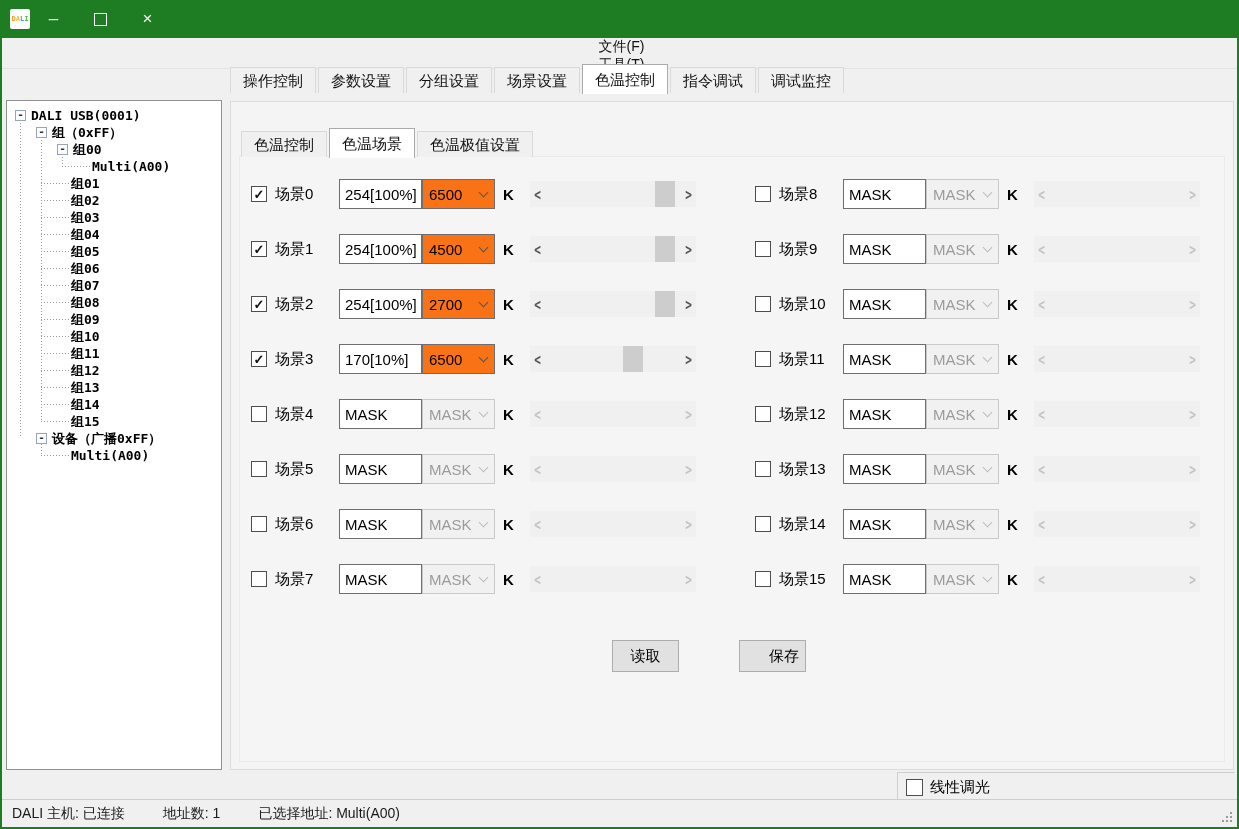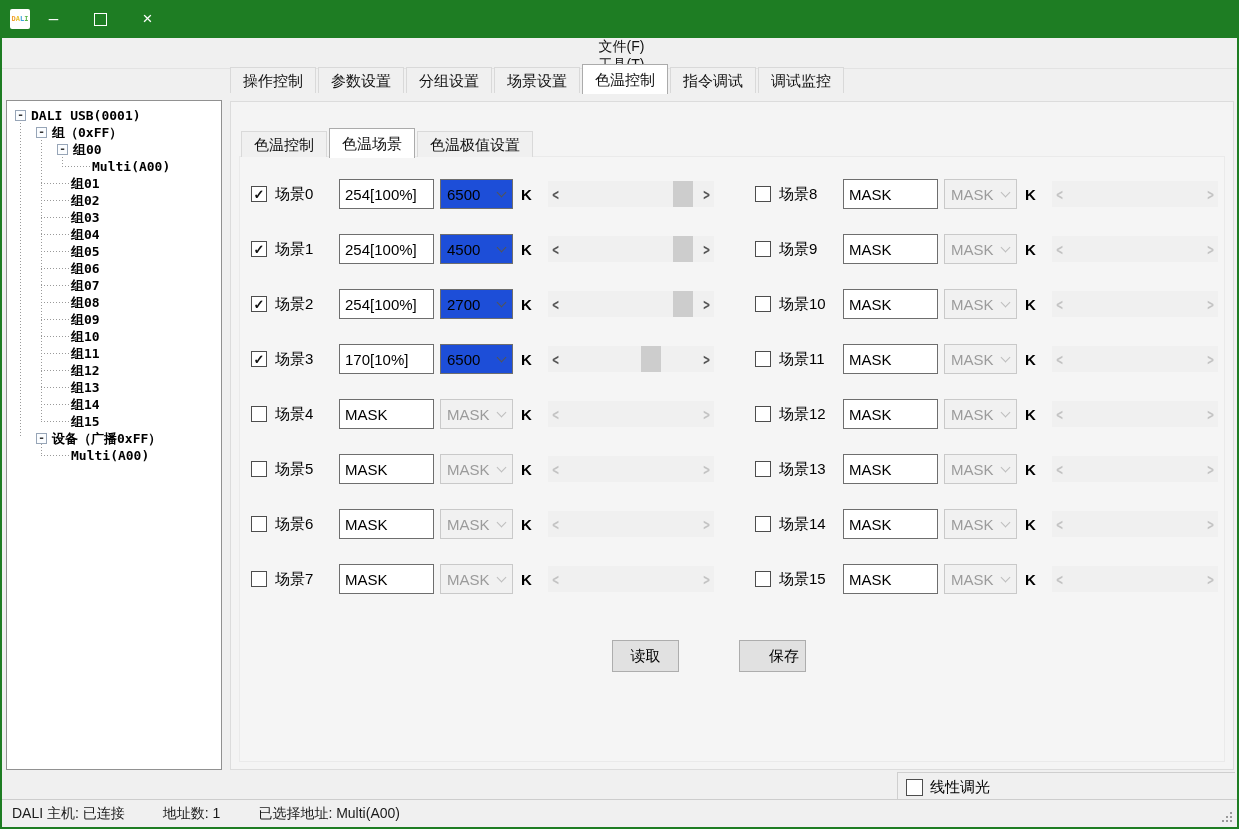--- a/index.html
+++ b/index.html
@@ -42,23 +42,23 @@
   .subtabstrip{position:absolute;left:10px;top:26px;height:29px;display:flex;align-items:flex-end;z-index:2;}
   .subpage{position:absolute;left:8px;top:54px;right:8px;bottom:7px;background:#f5f5f5;border:1px solid #eaeaea;}
   
   .col{position:absolute;top:22px;width:470px;}
   .colL{left:11px;} .colR{left:515px;}
   .scene-row{display:flex;align-items:center;height:30px;margin-bottom:25px;}
   .cbx{width:14px;height:14px;box-sizing:content-box;border:1px solid #4d4d4d;background:#fff;flex:none;
        display:inline-flex;align-items:center;justify-content:center;font-size:13px;font-weight:bold;color:#111;line-height:1;}
   .scene-row .cbx{margin-right:8px;}
   .slab{width:64px;font-size:15px;color:#000;flex:none;}
-  .val{width:95px;height:30px;box-sizing:border-box;border:1px solid #6e6e6e;background:#fff;color:#000;
-       font-size:15px;padding:0 0 0 5px;margin-right:6px;flex:none;font-family:"Liberation Sans",sans-serif;outline:none;}
-  .combo{width:73px;height:30px;box-sizing:border-box;border:1px solid #6e6e6e;background:#1d4ed8;color:#000;
+  .val{width:83px;height:30px;box-sizing:border-box;border:1px solid #6e6e6e;background:#fff;color:#000;
+       font-size:15px;padding:0 0 0 5px;flex:none;font-family:"Liberation Sans",sans-serif;outline:none;}
+  .combo{width:73px;height:30px;box-sizing:border-box;border:1px solid #6e6e6e;background:#f97316;color:#000;
          display:flex;align-items:center;padding-left:6px;position:relative;font-size:15px;margin-right:8px;flex:none;}
   .chev{position:absolute;right:7px;top:9px;width:6px;height:6px;border-right:1.5px solid #555;
         border-bottom:1.5px solid #555;transform:rotate(45deg);}
   .combo.dis{background:#f1f1f1;border-color:#c9c9c9;color:#9b9b9b;}
   .combo.dis .chev{border-color:#bdbdbd;}
   .k{width:14px;margin-right:13px;font-size:15px;font-weight:bold;color:#000;flex:none;}
   .scroll{position:relative;width:166px;height:26px;background:#f0f0f0;flex:none;
           display:flex;align-items:center;justify-content:space-between;}
   .arr{width:15px;text-align:center;font-size:13px;font-weight:bold;color:#555;
        font-family:"DejaVu Sans Mono",monospace;transform:scale(.85,1.15);}

